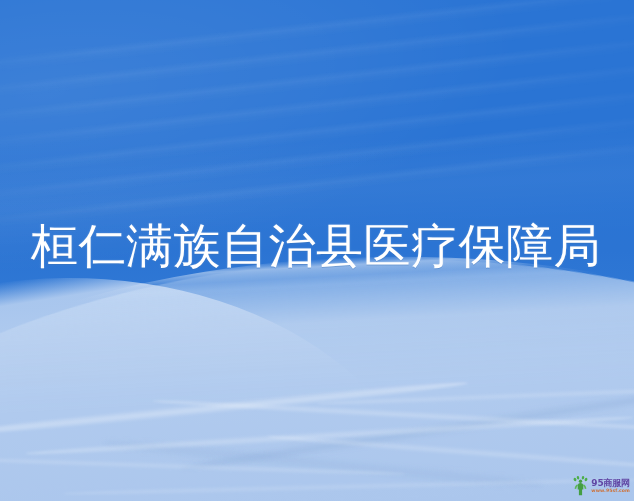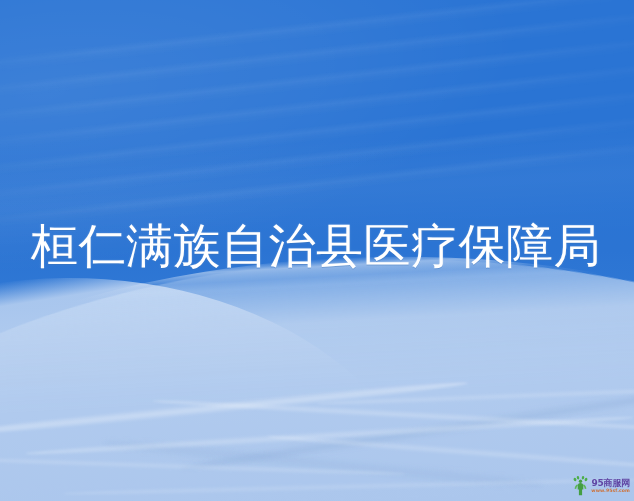--- a/index.html
+++ b/index.html
@@ -259,21 +259,20 @@
   .wm-mark {
     width: 17px;
     height: 20px;
     flex: 0 0 auto;
     display: block;
   }
   .wm-text {
     display: flex;
     flex-direction: column;
     line-height: 1;
-    align-items: flex-end;
   }
   .wm-name {
     font-family: "DejaVu Sans", "Liberation Sans", sans-serif;
     font-size: 9px;
     font-weight: 700;
     color: #5a3b9e;
     letter-spacing: -0.2px;
     white-space: nowrap;
   }
   .wm-url {

